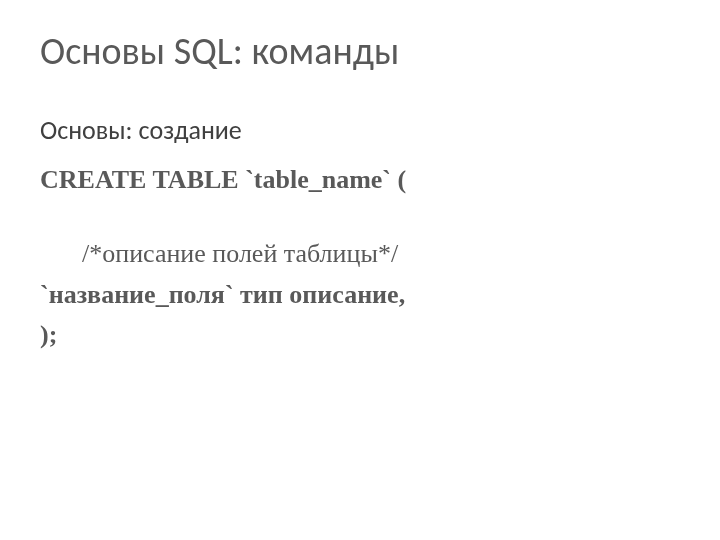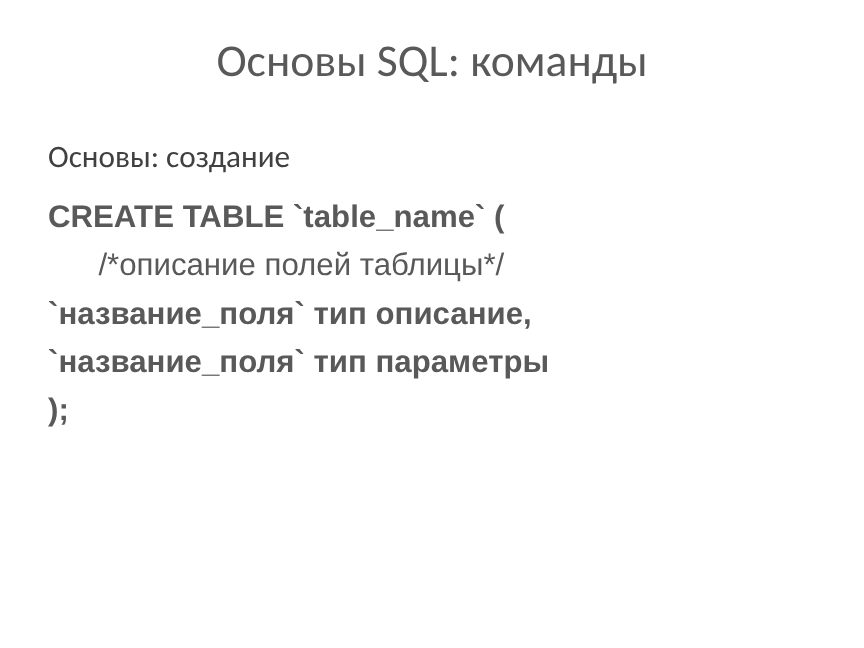--- a/index.html
+++ b/index.html
@@ -9,58 +9,58 @@
     }
     body {
       width: 720px;
       height: 540px;
       background: #ffffff;
       font-family: Calibri, Arial, sans-serif;
       padding: 20px 40px;
       overflow: hidden;
     }
     .title {
-      text-align: center;
+      text-align: left;
       color: #595959;
       font-size: 38px;
       font-weight: 400;
       margin-bottom: 40px;
       margin-top: 8px;
     }
     .subtitle {
       color: #404040;
       font-size: 26px;
       font-weight: 400;
       margin-bottom: 14px;
     }
     .code-block {
-      font-family: Liberation Sans, sans-serif;
+      font-family: Liberation Serif, serif;
       font-size: 26px;
       line-height: 1.55;
       color: #595959;
     }
     .code-line {
       white-space: pre;
     }
     .bold {
       font-weight: bold;
       color: #595959;
     }
     .indent {
       padding-left: 42px;
+      margin-top: 34px;
     }
   </style>
 </head>
 <body>
 
 <h1 class="title">Основы SQL: команды</h1>
 
 <div>
   <div class="subtitle">Основы: создание</div>
 
   <div class="code-block">
     <div class="code-line bold">CREATE TABLE `table_name` (</div>
     <div class="code-line indent">/*описание полей таблицы*/</div>
     <div class="code-line bold">`название_поля` тип описание,</div>
-    <div class="code-line bold">`название_поля` тип параметры</div>
     <div class="code-line bold">);</div>
   </div>
 </div>
 
 </body></html>

